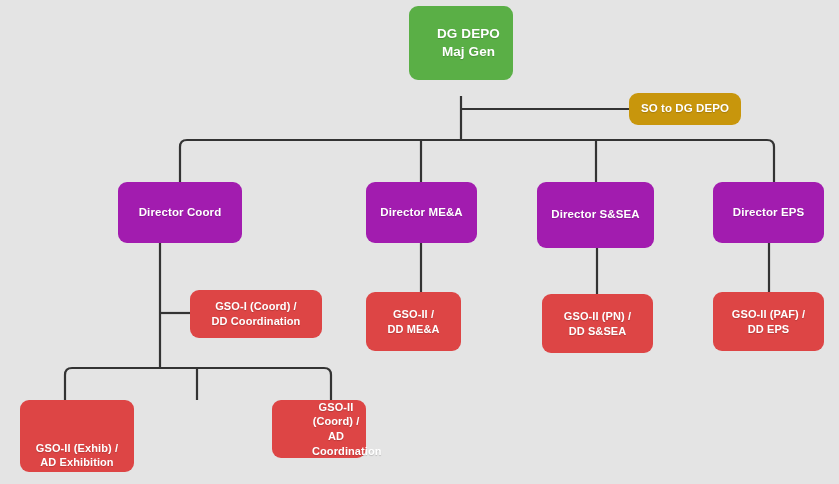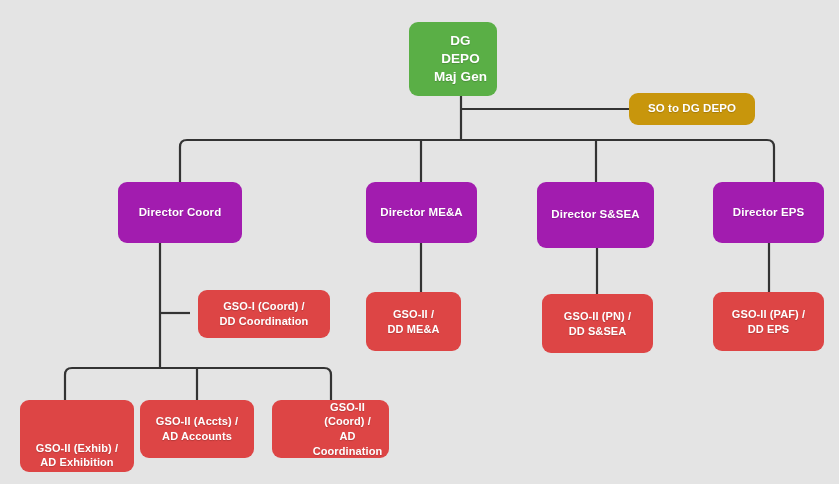--- a/index.html
+++ b/index.html
@@ -84,65 +84,61 @@
       <path d="M160,243 L160,368"></path>
 
       <path d="M160,313 L190,313"></path>
 
       <path d="M65,400 L65,375 Q65,368 72,368 L324,368 Q331,368 331,375 L331,400"></path>
 
       <path d="M197,368 L197,400"></path>
     </g>
   </svg>
 
-  <div class="node node-root" style="left:409px; top:22px; width:88px; height:74px;padding-left:21px;">
+  <div class="node node-root" style="left:409px; top:6px; width:104px; height:74px;padding-left:21px;">
     <span class="lines">DG DEPO
 Maj Gen</span>
   </div>
 
-  <div class="node node-aide" style="left:629px; top:93px; width:126px; height:32px;">
+  <div class="node node-aide" style="left:629px; top:93px; width:112px; height:32px;">
     <span class="lines">SO to DG DEPO</span>
   </div>
 
   <div class="node node-dir" style="left:118px; top:182px; width:124px; height:61px;">
     <span class="lines">Director Coord</span>
   </div>
   <div class="node node-dir" style="left:366px; top:182px; width:111px; height:61px;">
     <span class="lines">Director ME&amp;A</span>
   </div>
   <div class="node node-dir" style="left:537px; top:182px; width:117px; height:66px;">
     <span class="lines">Director S&amp;SEA</span>
   </div>
   <div class="node node-dir" style="left:713px; top:182px; width:111px; height:61px;">
     <span class="lines">Director EPS</span>
   </div>
 
-  <div class="node node-staff" style="left:190px; top:290px; width:132px; height:48px;margin-left:8px;">
+  <div class="node node-staff" style="left:190px; top:290px; width:132px; height:48px;">
     <span class="lines">GSO-I (Coord) /
 DD Coordination</span>
   </div>
   <div class="node node-staff" style="left:366px; top:292px; width:95px; height:59px;">
     <span class="lines">GSO-II /
 DD ME&amp;A</span>
   </div>
   <div class="node node-staff" style="left:713px; top:292px; width:111px; height:59px;">
     <span class="lines">GSO-II (PAF) /
 DD EPS</span>
   </div>
   <div class="node node-staff" style="left:542px; top:294px; width:111px; height:59px;">
     <span class="lines">GSO-II (PN) /
 DD    S&amp;SEA</span>
   </div>
 
   <div class="node node-staff" style="left:20px; top:400px; width:114px; height:72px;align-items:flex-end;">
     <span class="lines">GSO-II (Exhib) /
 AD Exhibition</span>
   </div>
-  <div class="node node-staff" style="left:140px; top:400px; width:114px; height:58px;">
-    <span class="lines">GSO-II (Accts) /
-AD Accounts</span>
-  </div>
-  <div class="node node-staff" style="left:272px; top:400px; width:117px; height:58px;padding-left:40px;">
+  <div class="node node-staff" style="left:272px; top:400px; width:94px; height:58px;padding-left:40px;">
     <span class="lines">GSO-II (Coord) /
 AD Coordination</span>
   </div>
 
 </div>
 
 </body></html>

